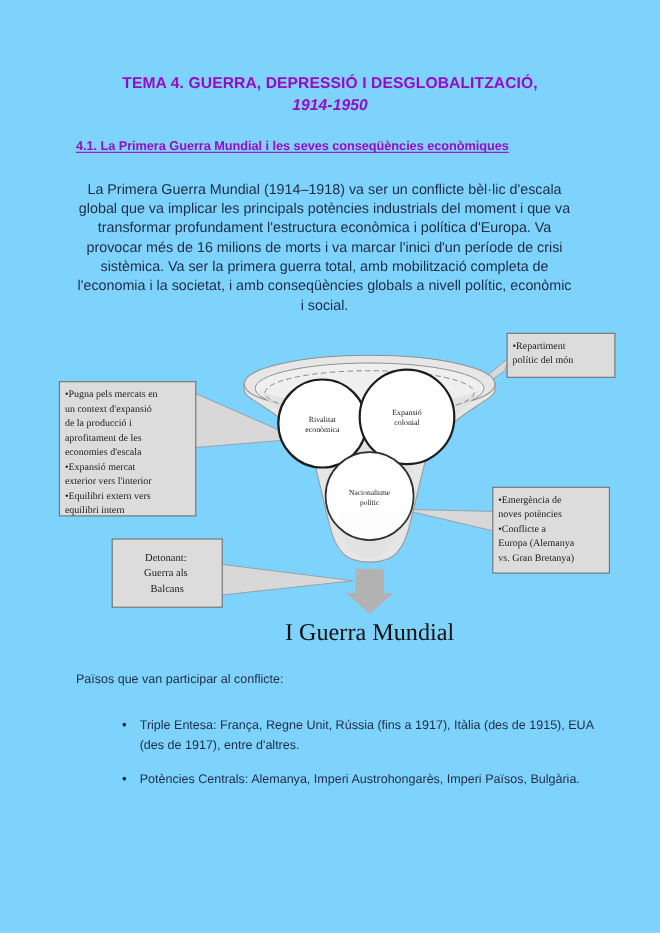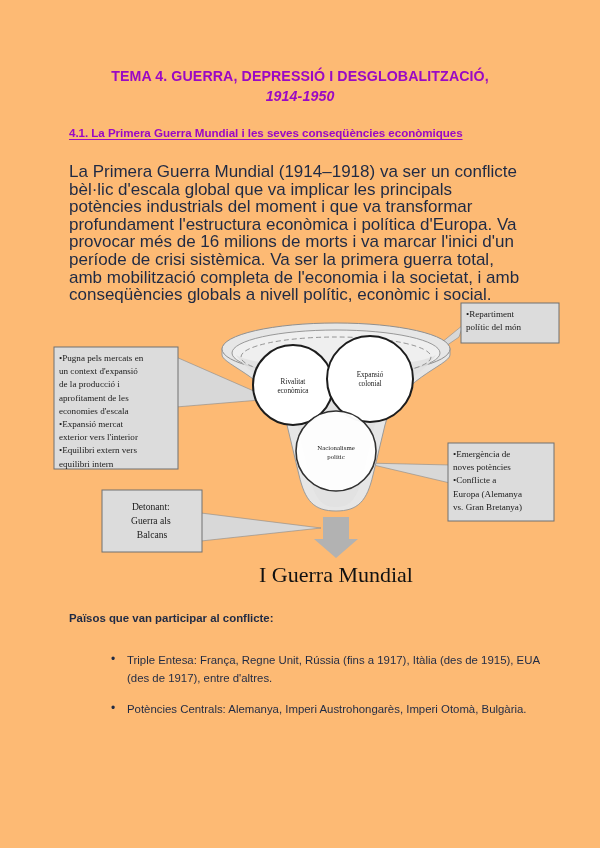--- a/index.html
+++ b/index.html
@@ -14,21 +14,21 @@
     position: relative;
     overflow: hidden;
     font-family: "Liberation Sans", sans-serif;
     -webkit-font-smoothing: antialiased;
   }
 
   .page {
     position: relative;
     width: 600px;
     height: 848px;
-    background: #fdba74;
+    background: #7dd3fc;
   }
 
   
   .doc-title {
     position: absolute;
     left: 68px;
     top: 66px;
     width: 464px;
     text-align: center;
     color: #9a09c4;
@@ -53,23 +53,23 @@
     text-align: right;
   }
 
   
   .body-para {
     position: absolute;
     left: 69px;
     top: 163px;
     width: 452px;
     color: #1f2a44;
-    font-size: 17px;
+    font-size: 13px;
     line-height: 17.6px;
-    text-align: left;
+    text-align: center;
   }
 
   
   .diagram {
     position: absolute;
     left: 40px;
     top: 285px;
     width: 530px;
     height: 300px;
   }
@@ -79,21 +79,21 @@
     font-family: "Liberation Serif", serif;
     fill: #1a1a1a;
   }
 
   
   .countries-heading {
     position: absolute;
     left: 69px;
     top: 612px;
     color: #1f2a44;
-    font-weight: bold;
+    font-weight: normal;
     font-size: 11.4px;
     white-space: nowrap;
   }
 
   .countries-list {
     position: absolute;
     left: 69px;
     top: 636px;
     width: 456px;
     margin: 16px;
@@ -235,16 +235,16 @@
 
       <text x="296" y="297" text-anchor="middle" font-family="Liberation Serif, serif" font-size="22" fill="#111111">I Guerra Mundial</text>
 
     </svg>
   </div>
 
   <div class="countries-heading">Països que van participar al conflicte:</div>
 
   <ul class="countries-list">
     <li>Triple Entesa: França, Regne Unit, Rússia (fins a 1917), Itàlia (des de 1915), EUA (des de 1917), entre d'altres.</li>
-    <li>Potències Centrals: Alemanya, Imperi Austrohongarès, Imperi Otomà, Bulgària.</li>
+    <li>Potències Centrals: Alemanya, Imperi Austrohongarès, Imperi Països, Bulgària.</li>
   </ul>
 
 </div>
 
 </body></html>

